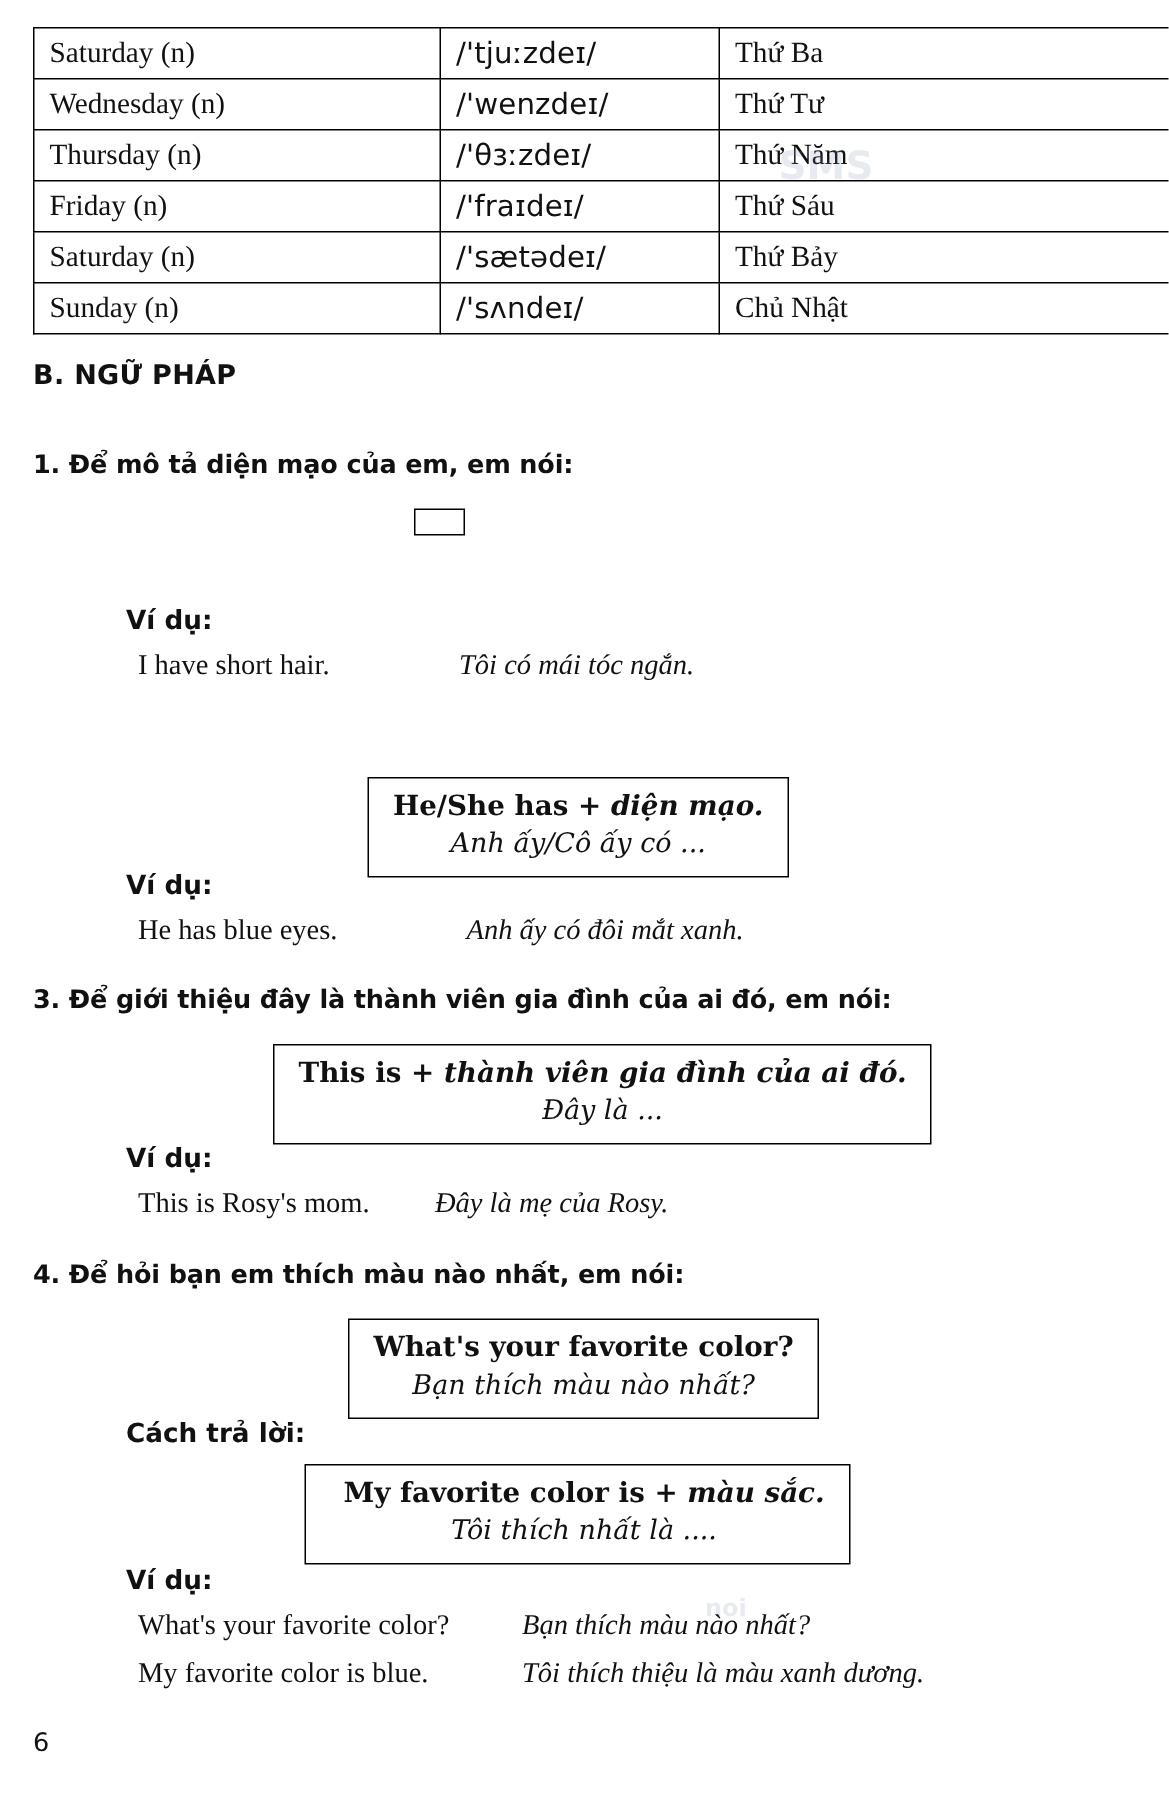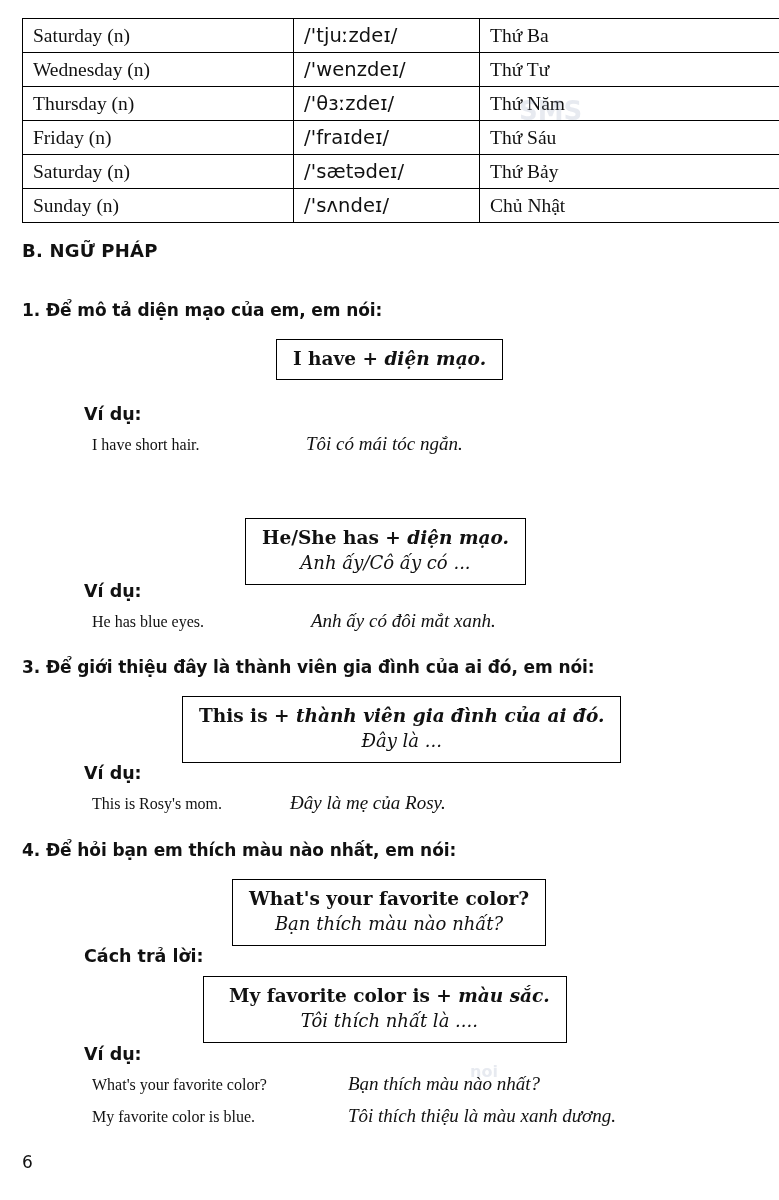--- a/index.html
+++ b/index.html
@@ -106,21 +106,21 @@
     font-family: "DejaVu Sans", sans-serif;
     font-weight: bold;
     font-size: 17.5px;
   }
   .ex-row {
     position: absolute;
     white-space: nowrap;
   }
   .ex-en {
     font-family: "Liberation Serif", serif;
-    font-size: 16px;
+    font-size: 19px;
     display: inline-block;
   }
   .ex-vi {
     font-family: "Liberation Serif", serif;
     font-style: italic;
     font-size: 19px;
     display: inline-block;
   }
 
   
@@ -187,21 +187,20 @@
   <div class="ghost" style="left:500px; top:128px; font-size:24px;">&nbsp;</div>
   <div class="ghost" style="left:470px; top:1062px; font-size:16px;">noi</div>
 
   <div class="section-heading">B. NGỮ PHÁP</div>
 
   <div class="rule" style="top: 300px;">
     <div class="rule-title">1. Để mô tả diện mạo của em, em nói:</div>
   </div>
 
   <div class="formula-box" style="left:276px; top:339px;">
-    <div class="formula-en"><span>I have + </span><em>diện mạo.</em></div>
   </div>
 
   <div class="ex-label" style="left:84px; top:404px;">Ví dụ:</div>
   <div class="ex-row" style="left:92px; top:433px;">
     <span class="ex-en" style="width:210px;">I have short hair.</span>
     <span class="ex-vi">Tôi có mái tóc ngắn.</span>
   </div>
 
 
   <div class="formula-box" style="left:245px; top:518px;">

